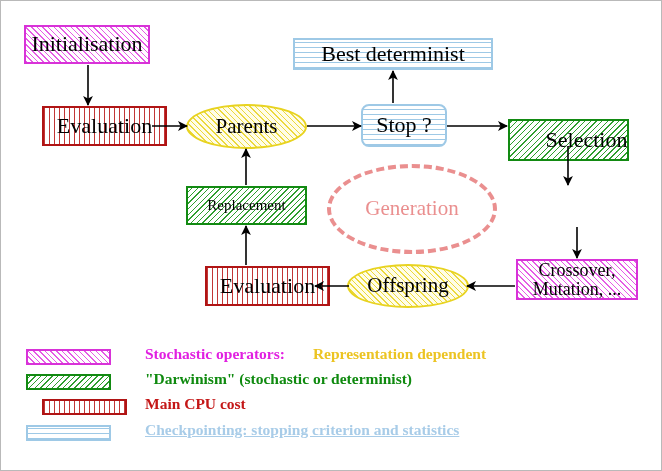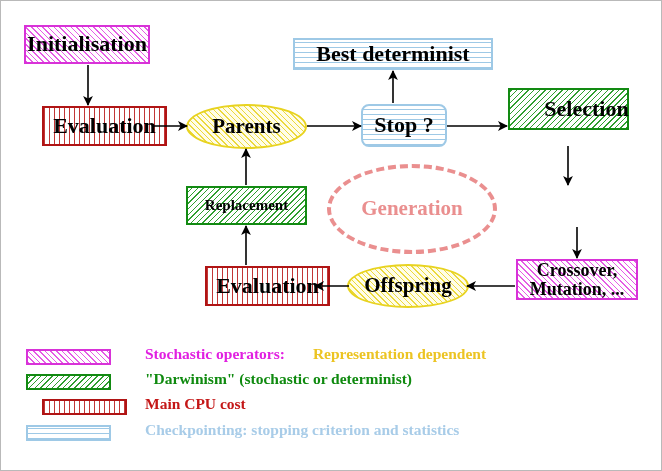--- a/index.html
+++ b/index.html
@@ -21,21 +21,20 @@
   
   .node {
     position: absolute;
     box-sizing: border-box;
     display: flex;
     align-items: center;
     justify-content: center;
     text-align: center;
     color: #000000;
     line-height: 1.02;
-    font-weight: bold;
   }
   .node .lbl { position: relative; z-index: 3; }
 
   .box { border-width: 2px; border-style: solid; }
   .ellipse { border-width: 2px; border-style: solid; border-radius: 50%; }
   .rounded { border-width: 2px; border-style: solid; border-radius: 8px; }
 
   
   .hatch-magenta {
     border-color: #d832d8;
@@ -146,21 +145,21 @@
   </div>
 
   <div class="node box hatch-blue" style="left:292px; top:37px; width:200px; height:32px; font-size:22px;">
     <span class="lbl">Best determinist</span>
   </div>
 
   <div class="node rounded hatch-blue" style="left:360px; top:103px; width:86px; height:43px; font-size:22px;">
     <span class="lbl">Stop ?</span>
   </div>
 
-  <div class="node box hatch-green" style="left:507px; top:87px; width:121px; height:42px; font-size:22px;padding-left:36px;">
+  <div class="node box hatch-green" style="left:507px; top:118px; width:121px; height:42px; font-size:22px;padding-left:36px;">
     <span class="lbl">Selection</span>
   </div>
 
 
   <div class="node box hatch-magenta" style="left:515px; top:258px; width:122px; height:41px; font-size:18px; flex-direction:column;">
     <span class="lbl">Crossover,</span>
     <span class="lbl">Mutation, ...</span>
   </div>
 
   <div class="node ellipse hatch-yellow" style="left:346px; top:263px; width:122px; height:44px; font-size:21px;">
@@ -198,19 +197,19 @@
     <div class="legend-row" style="top:58px;">
       <div class="swatch hatch-red"></div>
       <div class="legend-text">
         <span style="color:#c41717;">Main CPU cost</span>
       </div>
     </div>
 
     <div class="legend-row" style="top:84px;">
       <div class="swatch hatch-blue"></div>
       <div class="legend-text">
-        <span style="color:#a8cce8;">Checkpointing: stopping criterion and statistics</span>
+        <span style="color:#a8cce8;text-decoration:underline;">Checkpointing: stopping criterion and statistics</span>
       </div>
     </div>
 
   </div>
 
 </div>
 
 </body></html>

